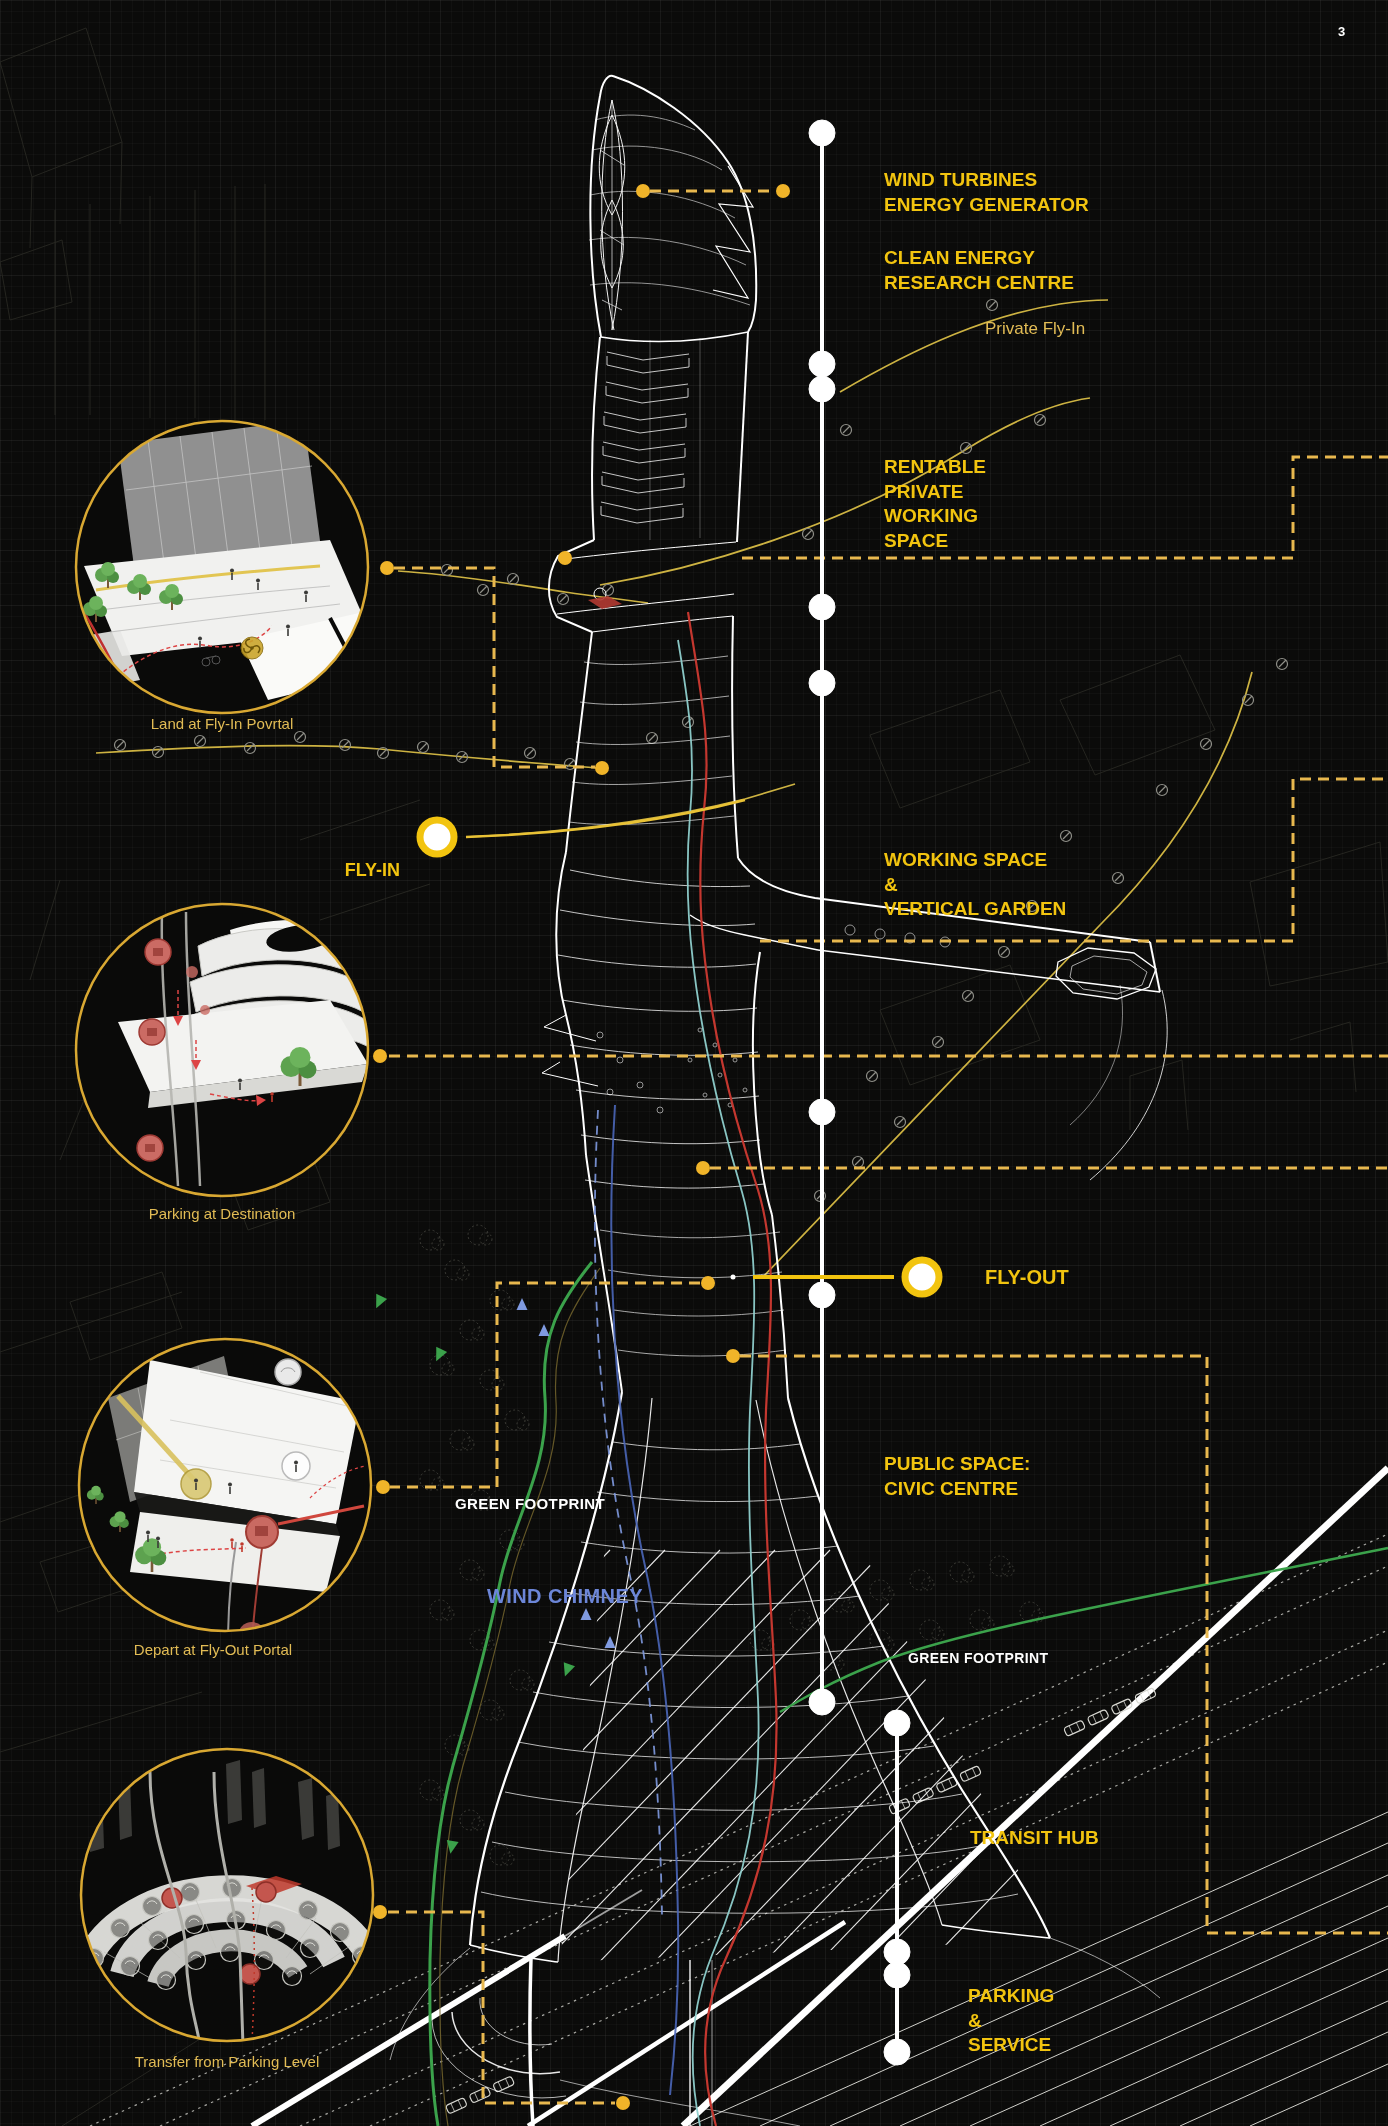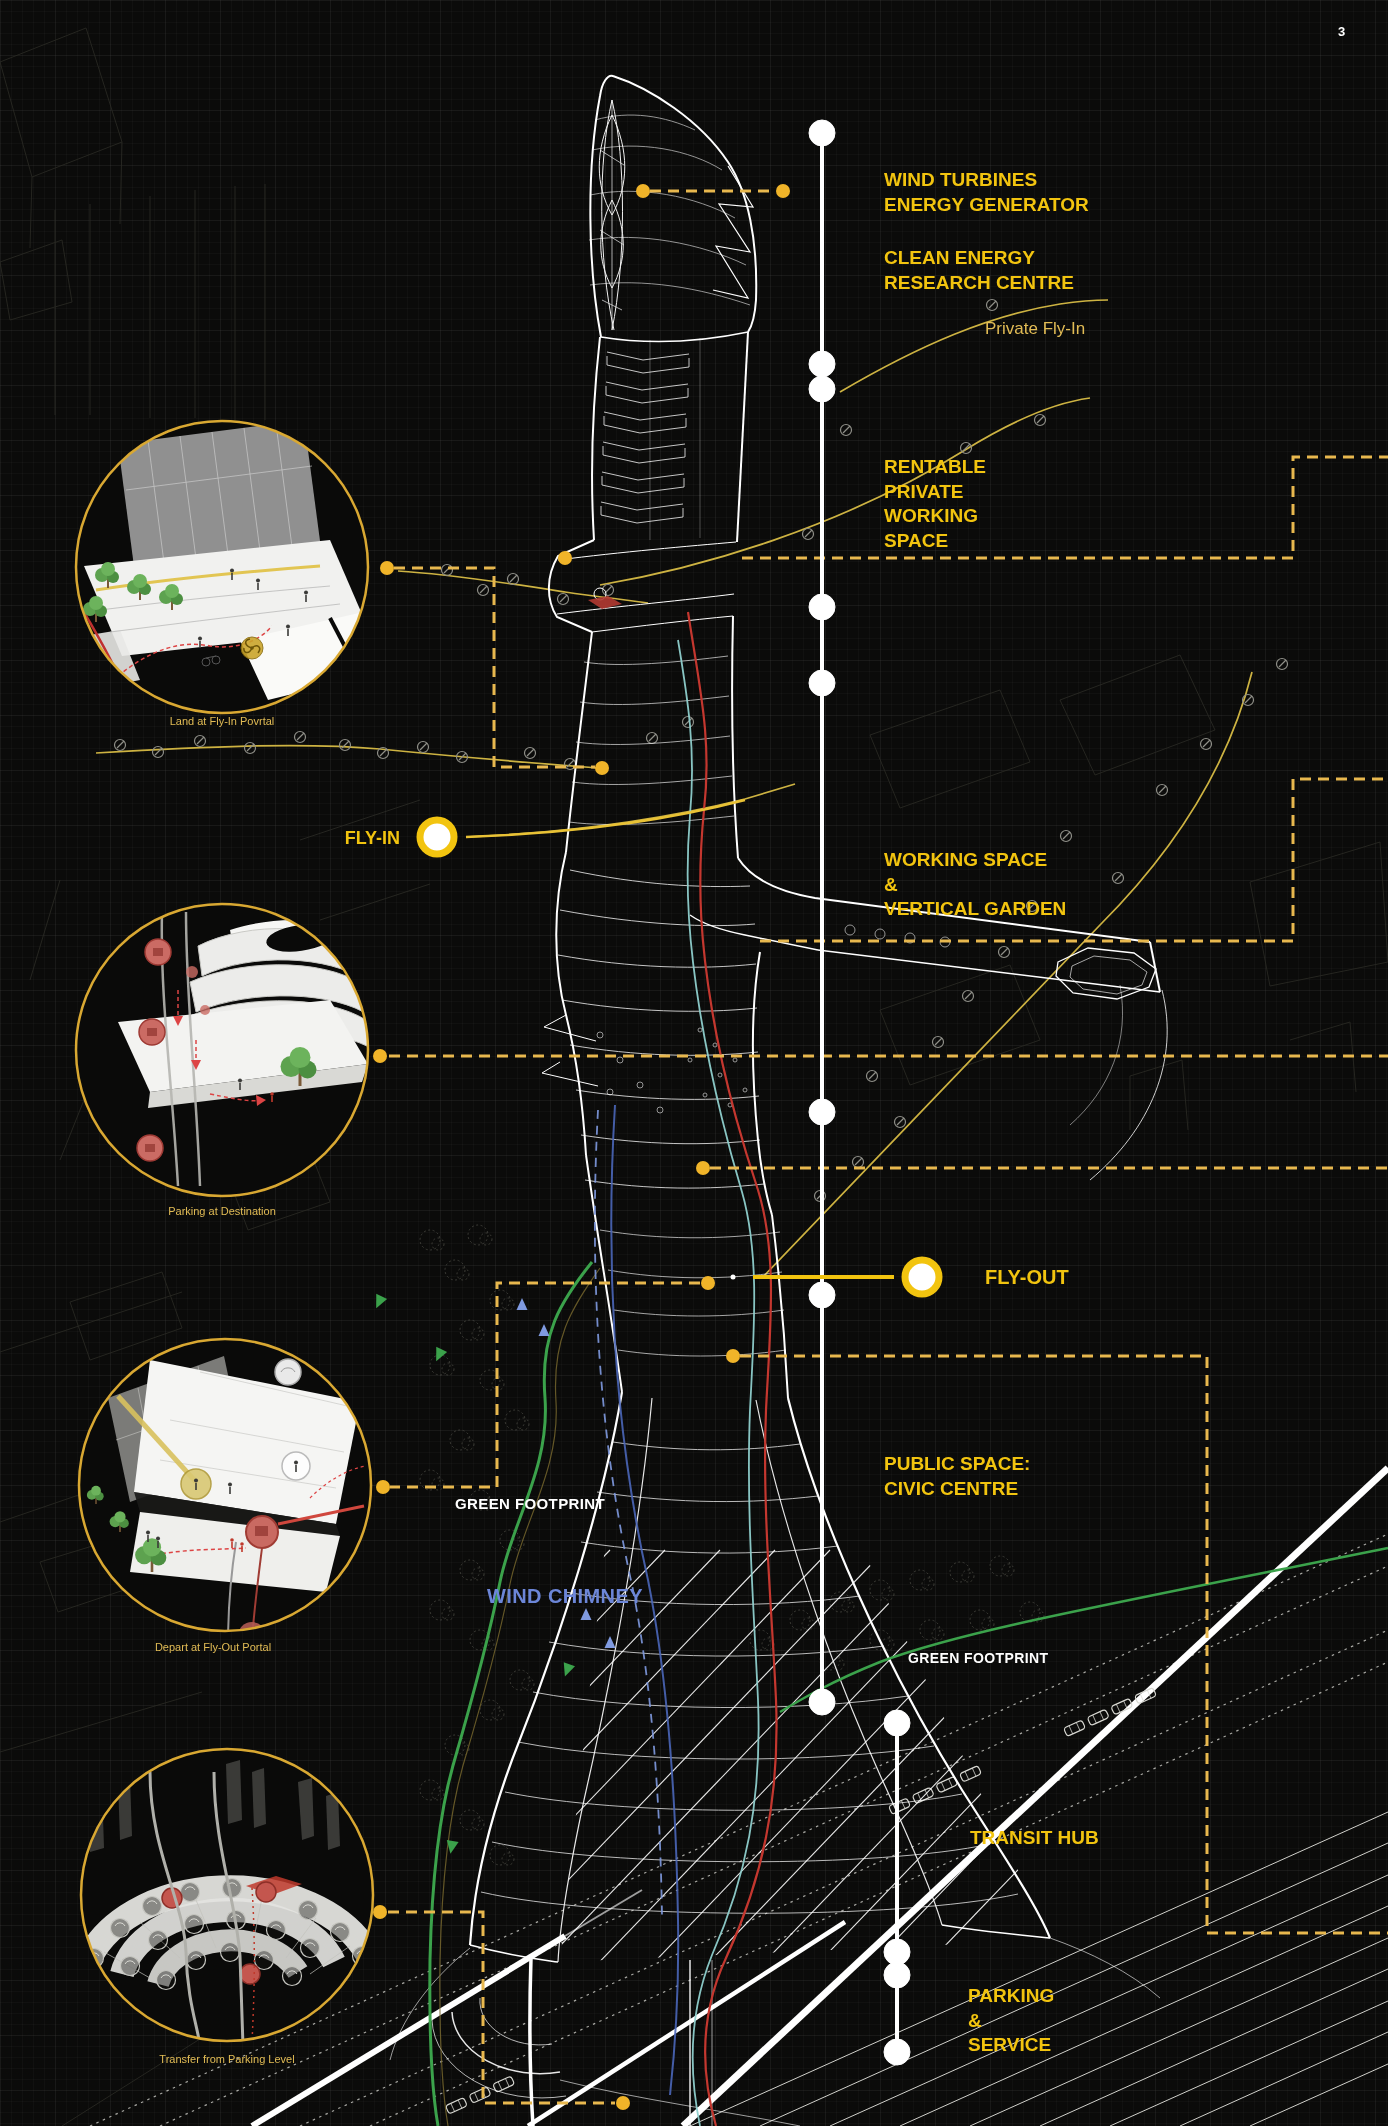--- a/index.html
+++ b/index.html
@@ -11,21 +11,21 @@
       linear-gradient(90deg, rgba(255,255,255,.022) 1px, transparent 1px),
       linear-gradient(rgba(255,255,255,.03) 1px, transparent 1px),
       linear-gradient(90deg, rgba(255,255,255,.03) 1px, transparent 1px);
     background-size:11px 11px,11px 11px,55px 55px,55px 55px;
     font-family:"Liberation Sans", sans-serif;
   }
   #art{position:absolute;left:0;top:0;}
   .lbl{position:absolute;white-space:pre-line;line-height:1.3;}
   .y-bold{color:#F2C40F;font-weight:bold;font-size:19px;margin-left:46px;}
   .y-soft{color:#E2BC55;font-size:17px;}
-  .caption{color:#E2BC55;font-size:11px;width:300px;text-align:center;}
+  .caption{color:#E2BC55;font-size:15px;width:300px;text-align:center;}
   .w-bold{color:#ffffff;font-weight:bold;font-size:15px;letter-spacing:.4px;}
   .blue-bold{color:#6C86D8;font-weight:bold;font-size:20px;letter-spacing:.4px;}
   .pagenum{color:#ffffff;font-weight:bold;font-size:13px;}
   .flyring{font-weight:bold;color:#F2C40F;}
 </style>
 </head>
 <body>
 
 <div id="canvas">
 <svg id="art" width="1388" height="2126" viewBox="0 0 1388 2126">
@@ -626,21 +626,21 @@
 <div class="lbl y-bold" style="left:838px;top:246px">CLEAN ENERGY
 RESEARCH CENTRE</div>
 <div class="lbl y-soft" style="left:985px;top:318px">Private Fly-In</div>
 <div class="lbl y-bold" style="left:838px;top:455px">RENTABLE
 PRIVATE
 WORKING
 SPACE</div>
 <div class="lbl y-bold" style="left:838px;top:848px">WORKING SPACE
 &amp;
 VERTICAL GARDEN</div>
-<div class="lbl flyring" style="left:250px;top:827px;width:150px;text-align:right;font-size:18px">FLY-IN</div>
+<div class="lbl flyring" style="left:250px;top:859px;width:150px;text-align:right;font-size:18px">FLY-IN</div>
 <div class="lbl flyring" style="left:985px;top:1264px;font-size:20px">FLY-OUT</div>
 <div class="lbl y-bold" style="left:838px;top:1452px">PUBLIC SPACE:
 CIVIC CENTRE</div>
 <div class="lbl w-bold" style="left:455px;top:1494px">GREEN FOOTPRINT</div>
 <div class="lbl blue-bold" style="left:487px;top:1583px">WIND CHIMNEY</div>
 <div class="lbl w-bold" style="left:908px;top:1649px;font-size:14px">GREEN FOOTPRINT</div>
 <div class="lbl y-bold" style="left:924px;top:1826px;font-size:19px">TRANSIT HUB</div>
 <div class="lbl y-bold" style="left:922px;top:1984px">PARKING
 &amp;
 SERVICE</div>

